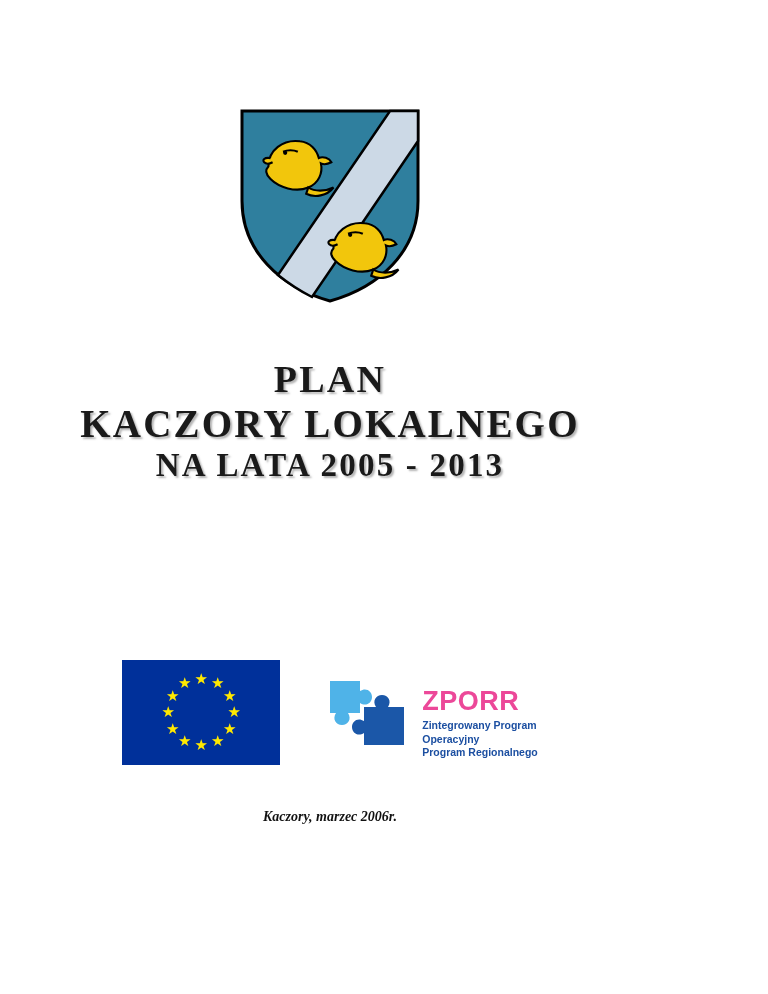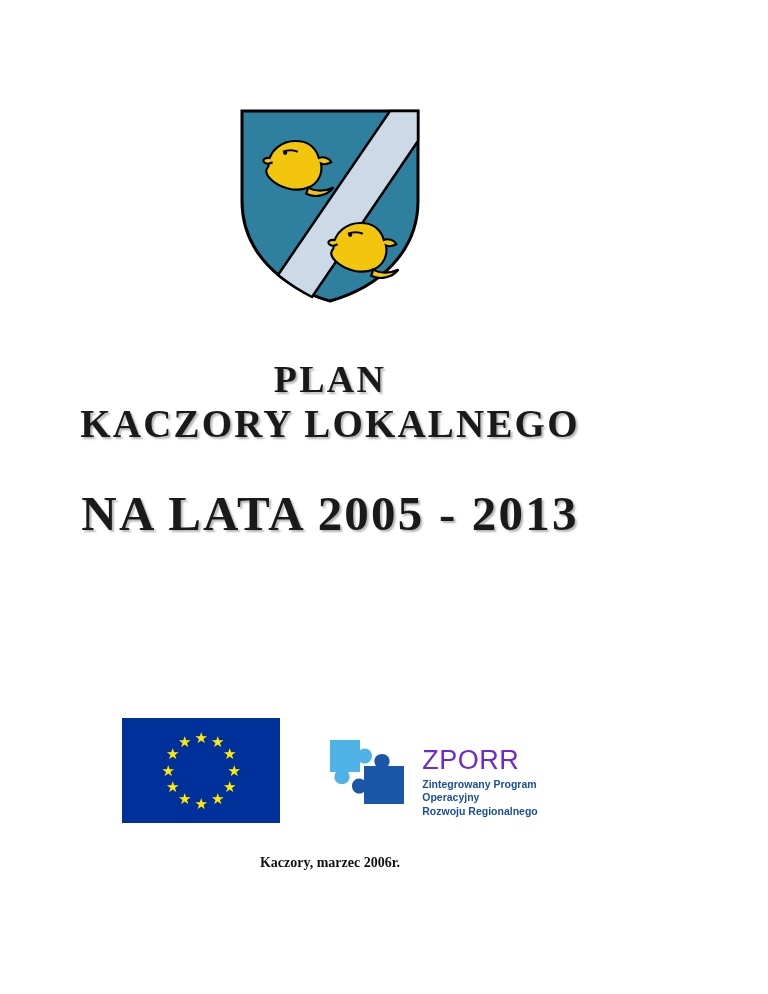--- a/index.html
+++ b/index.html
@@ -44,21 +44,21 @@
     font-size: 39px;
     text-shadow: 2px 2px 2px rgba(120,120,120,0.55);
   }
   .title-line {
     display: block;
     white-space: nowrap;
   }
   .title-line.l1 { font-size: 38px; }
   .title-line.l2 { font-size: 39px; }
   .title-line.l3 { font-size: 39px; }
-  .title-line.l4 { font-size: 49px; margin-top: 40px; }
+  .title-line.l4 { font-size: 33px; }
 
   
   .logos-row {
     margin-top: 175px;
     display: flex;
     align-items: center;
     justify-content: center;
     gap: 46px;
   }
   .eu-flag {
@@ -88,39 +88,40 @@
     height: 78px;
     flex: none;
   }
   .zporr-text {
     display: flex;
     flex-direction: column;
     justify-content: center;
     font-family: "Liberation Sans", sans-serif;
   }
   .zporr-title {
-    color: #6d28d9;
-    font-weight: normal;
+    color: #ec4899;
+    font-weight: bold;
     font-size: 27px;
     letter-spacing: 0.5px;
     line-height: 1;
     margin-top: 24px;
   }
   .zporr-sub {
     color: #1c4fa1;
     font-weight: bold;
     font-size: 10.5px;
     line-height: 1.28;
     margin-top: 4px;
   }
 
   
   .footer {
-    margin-top: 32px;
+    margin-top: 44px;
     font-family: "Liberation Serif", serif;
+    font-style: italic;
     font-weight: bold;
     font-size: 14px;
     color: #111111;
     text-align: center;
   }
 </style>
 </head>
 <body>
 
 <div class="page">
@@ -184,21 +185,21 @@
                  C26 46 22 52 16 52 C10 52 6 46 10 40 H4 Z" fill="#4fb3e8"></path>
 
         <path d="M38 34 H50 C46 28 50 22 56 22 C62 22 66 28 62 34 H78 V72 H38
                  V60 C32 64 26 60 26 54 C26 48 32 44 38 48 Z" fill="#1b57a8"></path>
       </svg>
       <div class="zporr-text">
         <div class="zporr-title">ZPORR</div>
         <div class="zporr-sub">
           <div>Zintegrowany Program</div>
           <div>Operacyjny</div>
-          <div>Rozwoju Regionalnego</div>
+          <div>Program Regionalnego</div>
         </div>
       </div>
     </div>
   </div>
 
   <div class="footer">Kaczory, marzec  2006r.</div>
 
 </div>
 
 </body></html>

